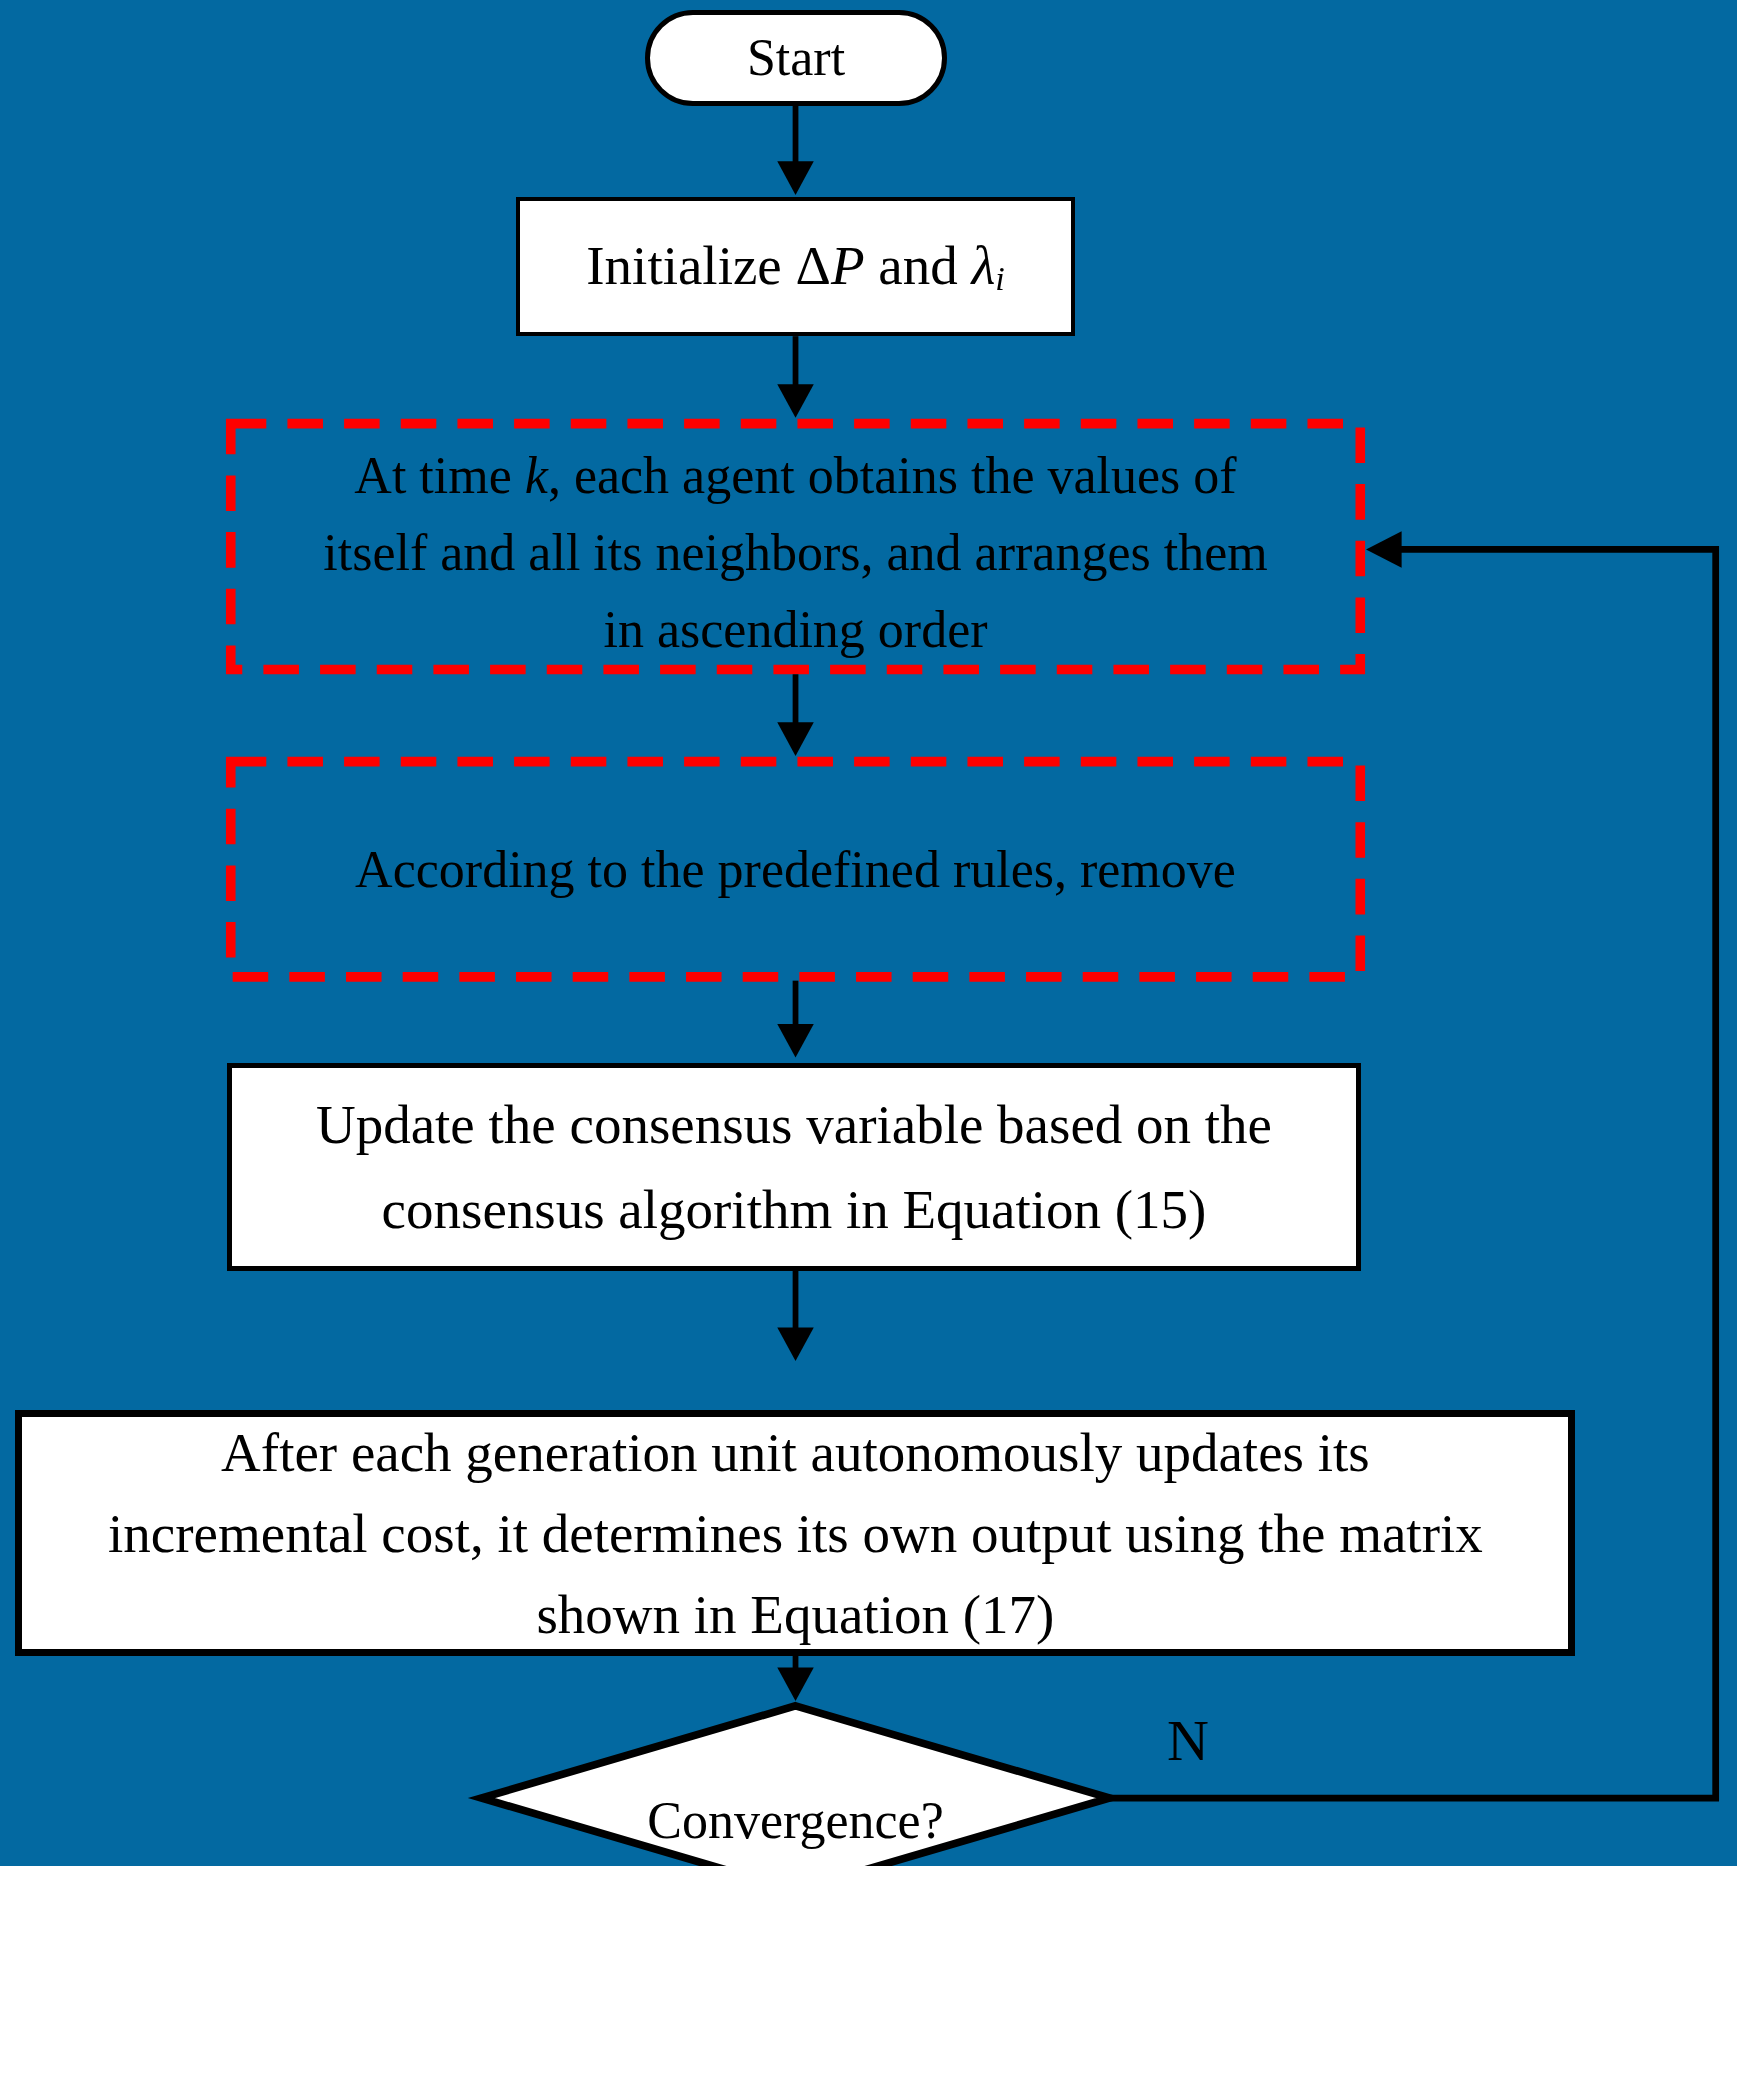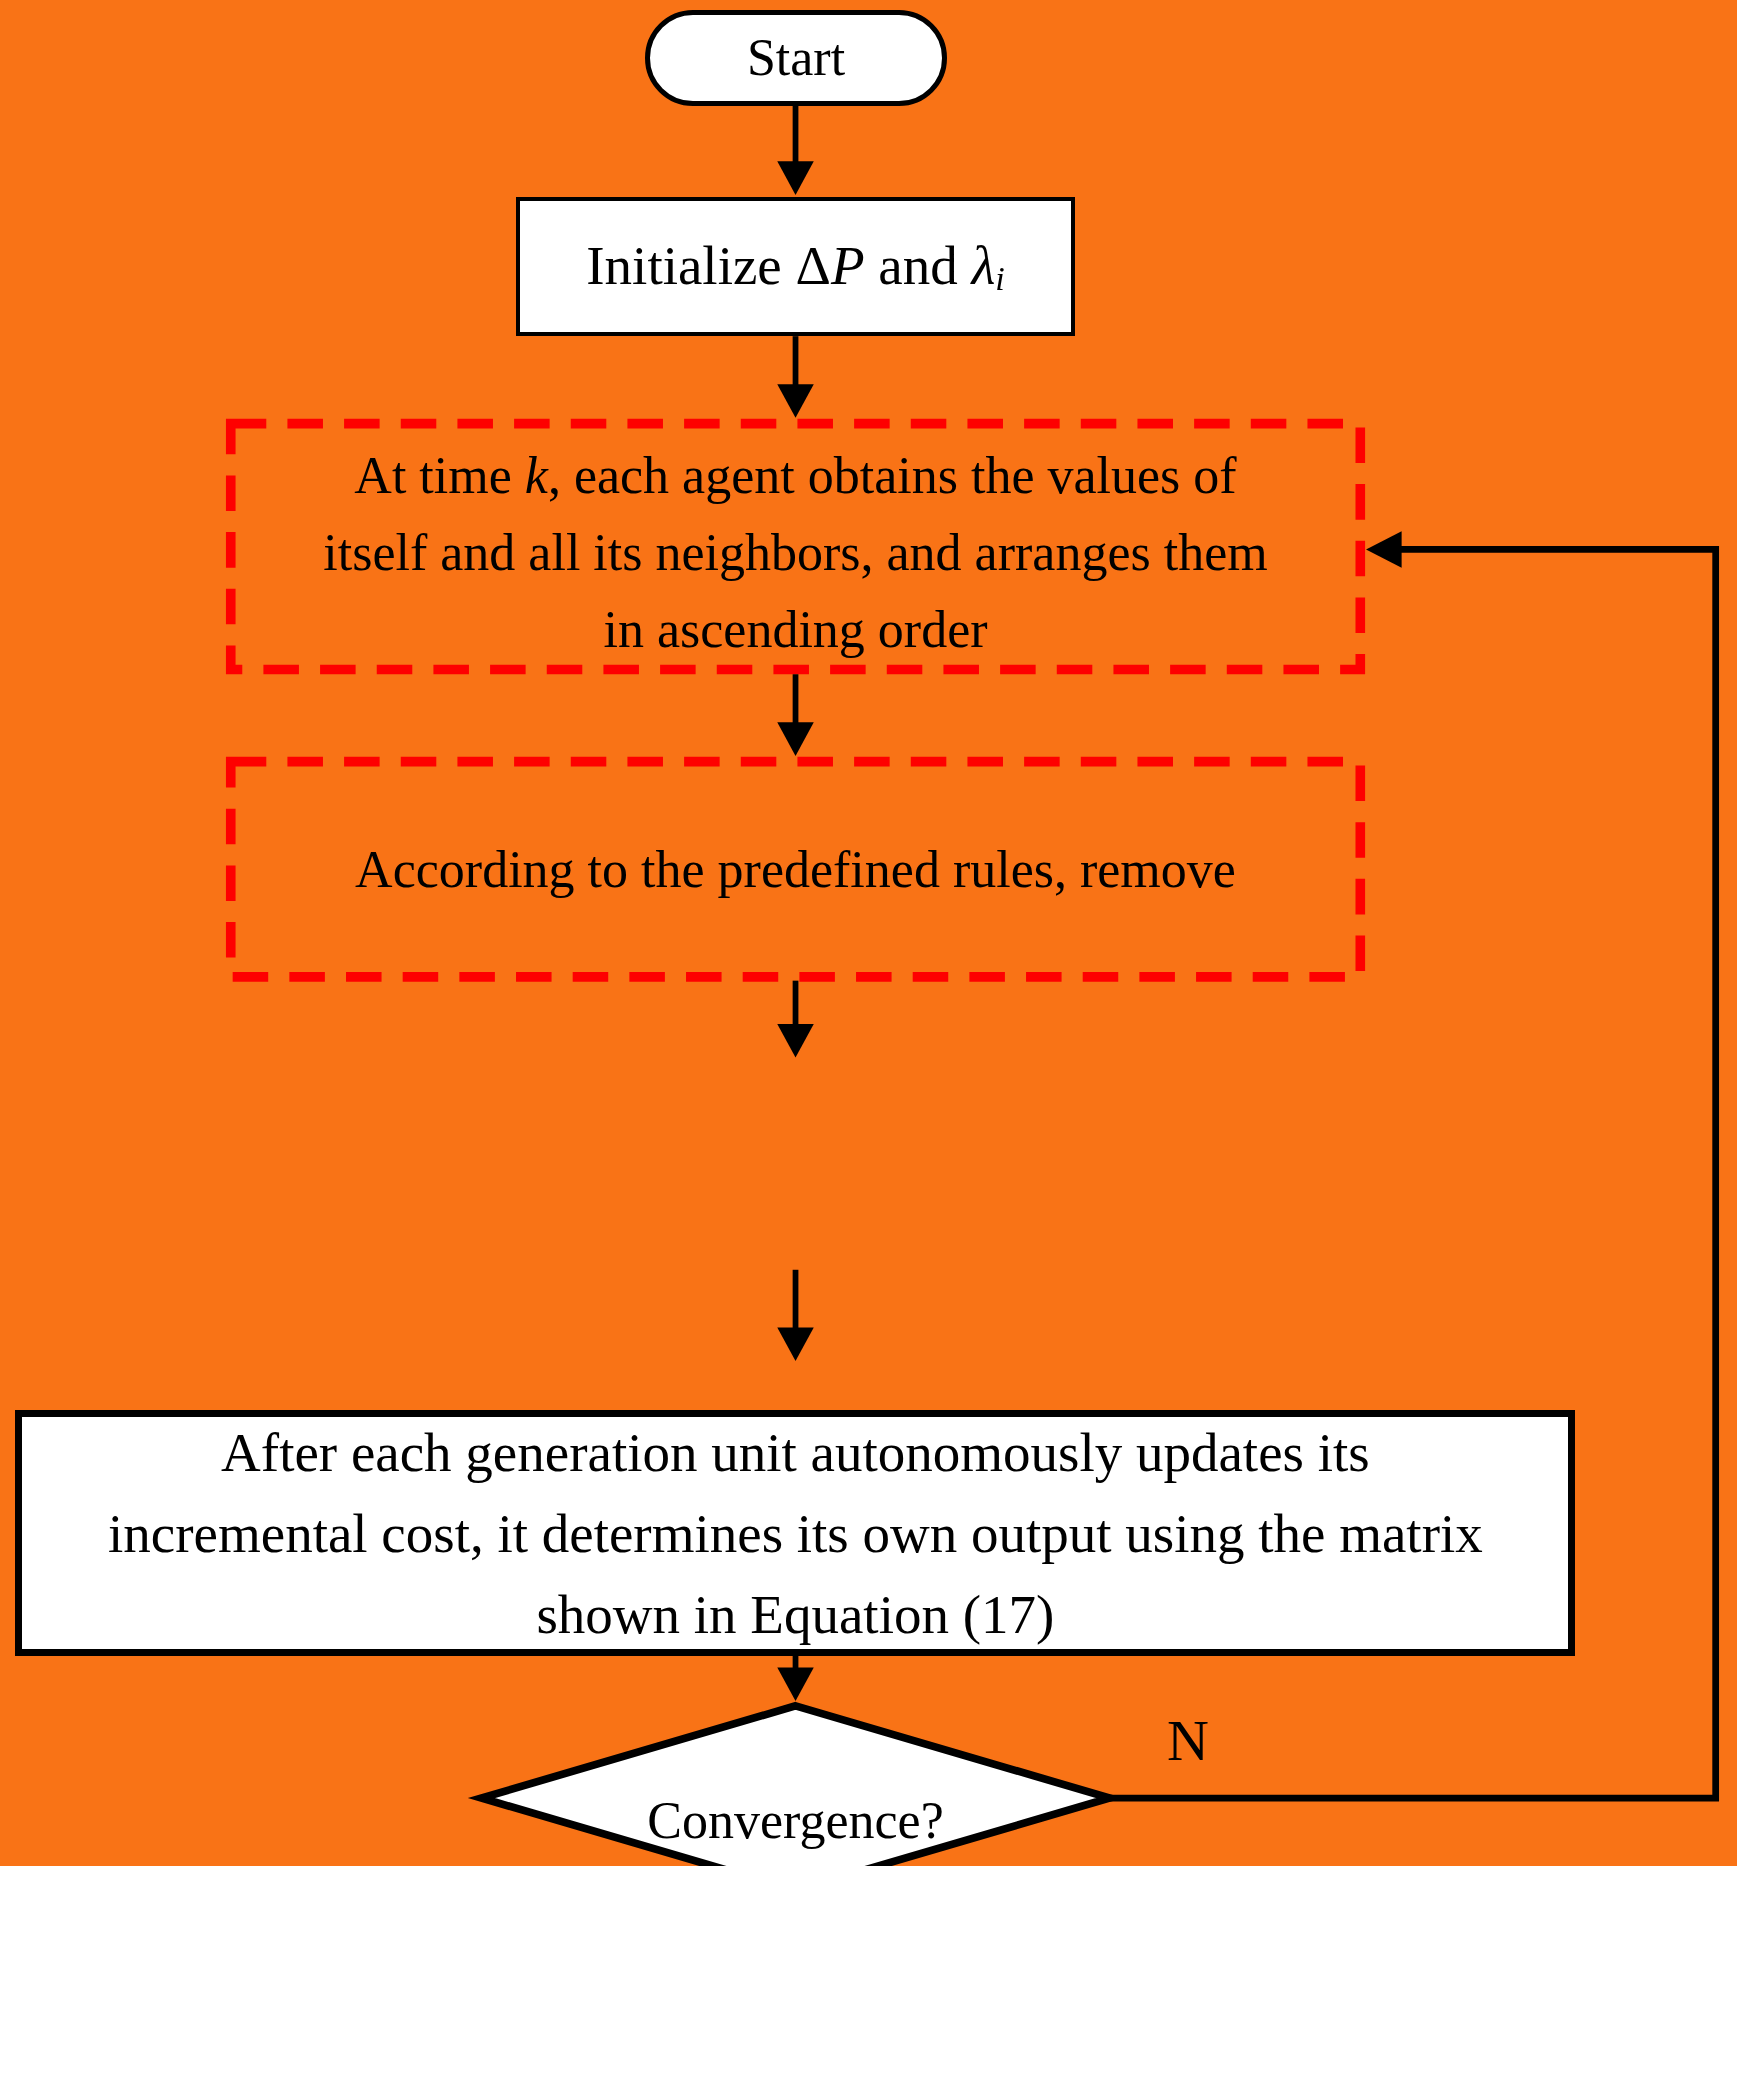--- a/index.html
+++ b/index.html
@@ -1,19 +1,19 @@
 <!DOCTYPE html>
 <html><head>
 <meta charset="utf-8">
 <style>
   html,body{margin:0;padding:0;background:#ffffff;}
   .canvas{
     position:relative;
     width:1738px;height:1866px;
-    background:#f97316;
+    background:#0369a1;
     font-family:"Liberation Serif","DejaVu Serif",serif;
     color:#000000;
     overflow:hidden;
   }
   svg.layer{position:absolute;left:0;top:0;width:1738px;height:2091px;}
   .node{
     position:absolute;
     box-sizing:border-box;
     background:#ffffff;
     border:5.8px solid #000000;
@@ -112,20 +112,24 @@
   <div class="overlay lh80" style="left:245px;top:444px;width:1101px;height:217px;">
     <div class="line"><span>At time </span><span class="it">k</span><span>, each agent obtains the values of</span></div>
     <div class="line">itself and all its neighbors, and arranges them</div>
     <div class="line">in ascending order</div>
   </div>
 
   <div class="overlay lh88" style="left:245px;top:776px;width:1101px;height:186px;">
     <div class="line">According to the predefined rules, remove</div>
   </div>
 
+  <div class="node proc lh88" style="left:227px;top:1063px;width:1134px;height:208px;">
+    <div class="line">Update the consensus variable based on the</div>
+    <div class="line">consensus algorithm in Equation (15)</div>
+  </div>
 
   <div class="node proc lh84" style="left:15.4px;top:1366px;width:1560px;height:246px;border-width:7.7px;margin-top:44px;">
     <div class="line">After each generation unit autonomously updates its</div>
     <div class="line">incremental cost, it determines its own output using the matrix</div>
     <div class="line">shown in Equation (17)</div>
   </div>
 
   <div class="overlay" style="left:584px;top:1768px;width:423px;height:61px;margin-top:22px;">
     <div class="line">Convergence?</div>
   </div>

